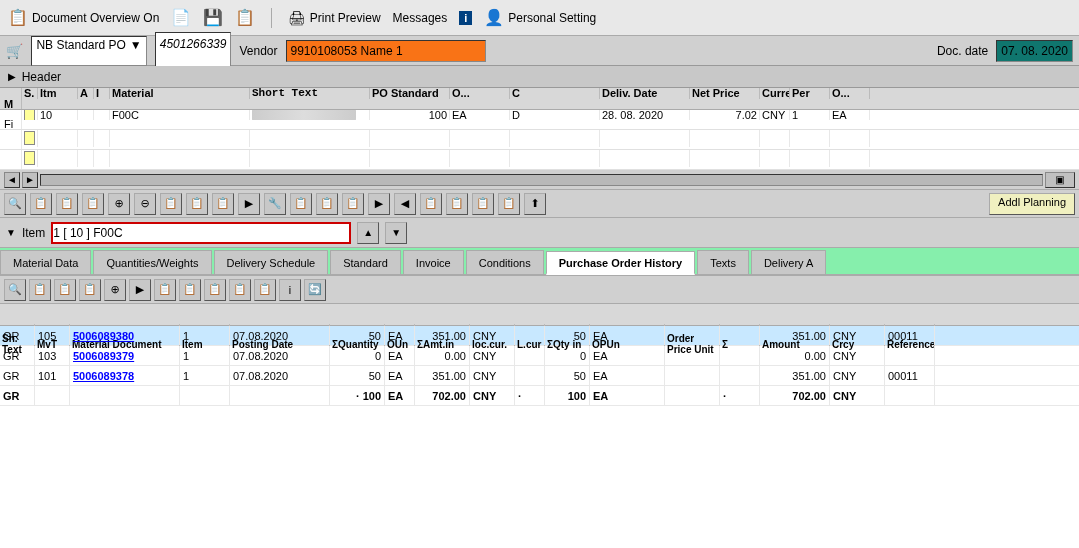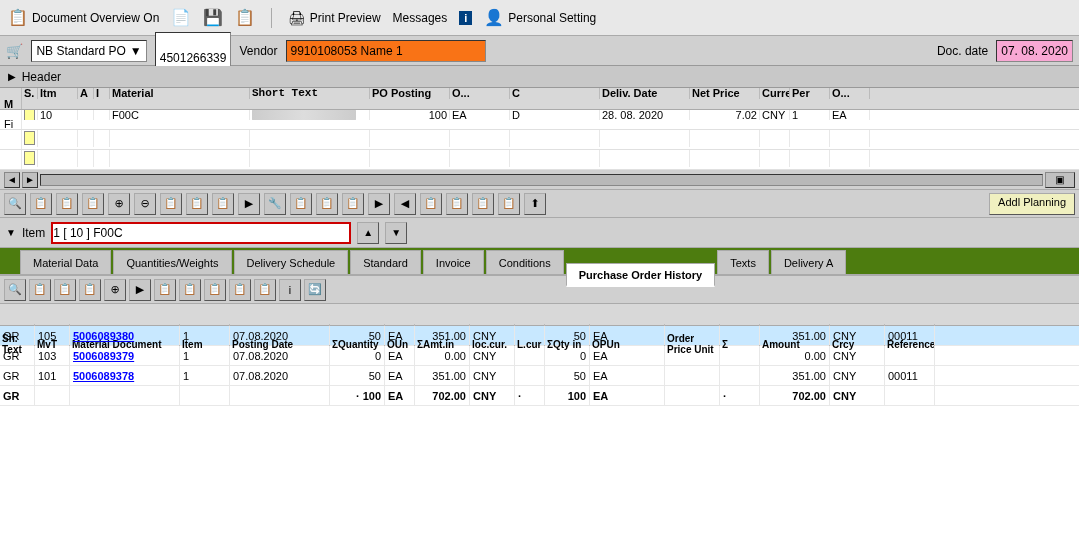--- a/index.html
+++ b/index.html
@@ -34,49 +34,49 @@
       background: #d0d0d0;
       display: flex;
       align-items: center;
       padding: 3px 6px;
       gap: 8px;
       border-bottom: 1px solid #999;
       height: 30px;
     }
     .po-type-select {
       display: flex;
-      align-items: center;
       background: white;
       border: 1px inset #888;
       padding: 1px 4px;
-      height: 22px;
+      height: 30px;
       gap: 4px;
     }
     .po-number {
       background: white;
       border: 1px inset #888;
       padding: 18px 4px;
       height: 22px;
       display: flex;
-      align-items: flex-start;
+      align-items: flex-end;
+      font-style: italic;
     }
     .header-label {
       color: #000;
     }
     .vendor-value {
       background: #f97316;
       border: 1px inset #888;
       padding: 1px 4px;
       height: 22px;
       display: flex;
       align-items: center;
       min-width: 200px;
     }
     .doc-date-value {
-      background: #f9a8d4;
+      background: #0f766e;
       border: 1px inset #888;
       padding: 1px 4px;
       height: 22px;
       display: flex;
       align-items: center;
     }
 
     
     .section-header {
       background: #c8c8c8;
@@ -226,24 +226,24 @@
       cursor: pointer;
       font-size: 10px;
     }
     .item-section-label {
       font-size: 12px;
     }
 
     
     .tabs-row {
       display: flex;
-      background: #4d7c0f;
+      background: #86efac;
       border-bottom: 2px solid #aaa;
       padding-top: 2px;
-      padding-left: 20px;
+      padding-left: 0;
       height: 28px;
       align-items: center;
     }
     .tab {
       padding: 3px 12px;
       background: #c8c8c8;
       border: 1px solid #aaa;
       border-bottom: none;
       margin-right: 2px;
       cursor: pointer;
@@ -251,21 +251,21 @@
       height: 24px;
       display: flex;
       align-items: center;
       white-space: nowrap;
     }
     .tab.active {
       background: white;
       border-bottom: 2px solid white;
       font-weight: bold;
       position: relative;
-      top: 13px;
+      top: 1px;
     }
     .history-toolbar {
       background: #d0d0d0;
       padding: 2px 4px;
       display: flex;
       align-items: center;
       gap: 3px;
       border-bottom: 1px solid #aaa;
       height: 28px;
     }
@@ -382,21 +382,21 @@
   </div>
 
   <div class="col-headers">
     <div class="col-header" style="width:20px;"></div>
     <div class="col-header">S.</div>
     <div class="col-header">Itm</div>
     <div class="col-header">A</div>
     <div class="col-header">I</div>
     <div class="col-header">Material</div>
     <div class="col-header" style="font-weight:bold;font-family:Liberation Mono, monospace;">Short Text</div>
-    <div class="col-header">PO Posting</div>
+    <div class="col-header">PO Standard</div>
     <div class="col-header">O...</div>
     <div class="col-header">C</div>
     <div class="col-header">Deliv. Date</div>
     <div class="col-header">Net Price</div>
     <div class="col-header">Curre...</div>
     <div class="col-header">Per</div>
     <div class="col-header">O...</div>
     <div class="col-header">M</div>
   </div>
 

